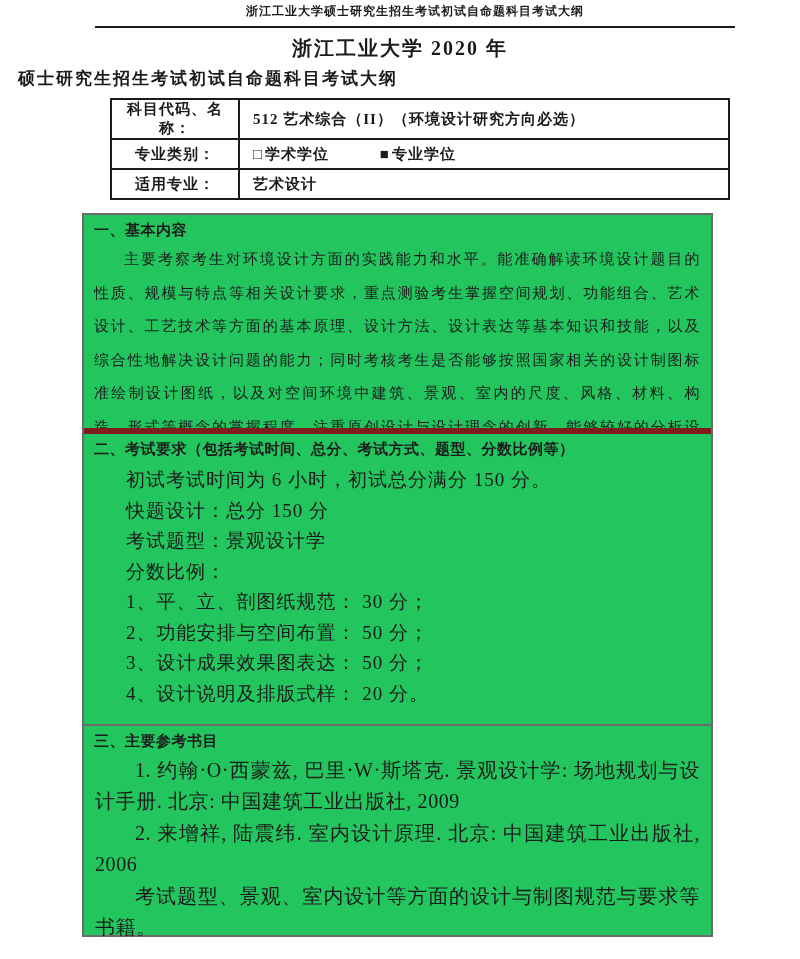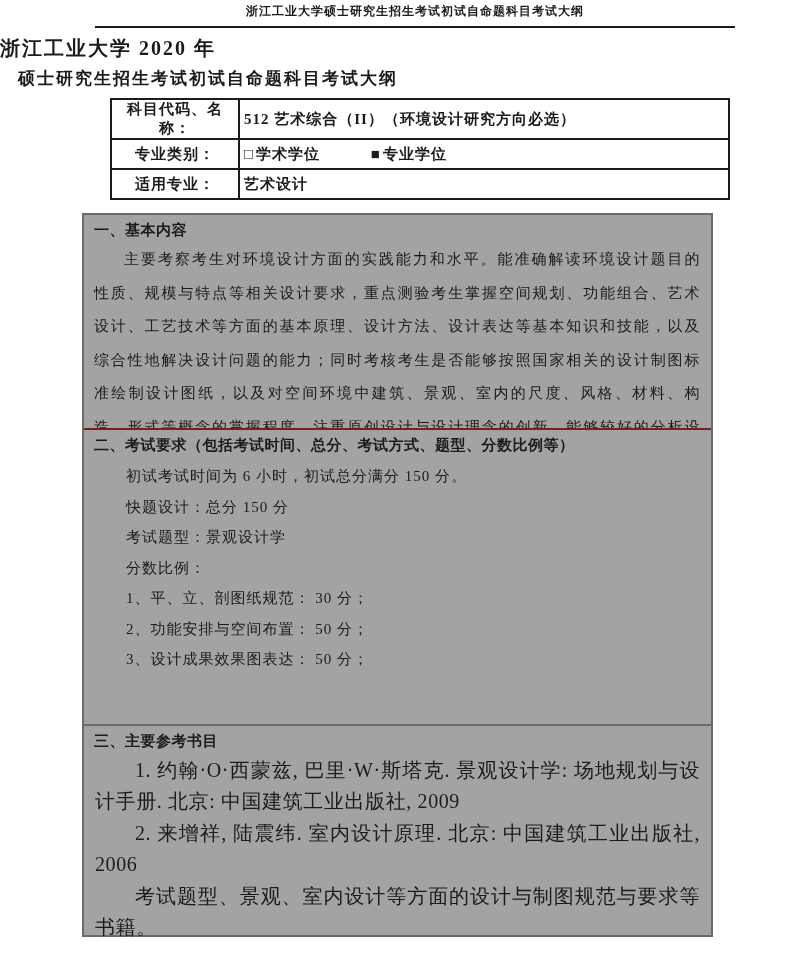--- a/index.html
+++ b/index.html
@@ -19,75 +19,75 @@
     font-size:12px; font-weight:700; letter-spacing:1px;
   }
   .head-rule {
     position:absolute; top:26px; left:95px; width:640px; height:2px;
     background:#1b1b1b;
   }
 
   
   .doc-title {
     position:absolute; top:35px; left:0; width:100%;
-    font-size:20px; font-weight:700; letter-spacing:2px;
+    text-align:center; font-size:20px; font-weight:700; letter-spacing:2px;
   }
   .doc-subtitle {
     position:absolute; top:67px; left:0; width:100%;
     font-size:17px; font-weight:700; letter-spacing:2px;margin-left:18px;
   }
 
   
   .info-table {
     position:absolute; top:98px; left:110px; width:620px;
     border-collapse:collapse;
     font-size:15px; font-weight:700;
   }
   .info-table td {
     border:2px solid #1b1b1b;
     height:28px; padding:0;
     vertical-align:middle;
   }
   .info-table td.lbl { width:126px; text-align:center; letter-spacing:1px; }
-  .info-table td.val { padding-left:4px; letter-spacing:1px; }
+  .info-table td.val { padding-left:13px; letter-spacing:1px; }
   .degree-opt { display:inline-block; }
   .degree-opt.second { margin-left:46px;text-align:right; }
   .cbx { display:inline-block; font-size:15px; margin-right:2px; }
 
   
   .main-box {
     position:absolute; top:213px; left:82px;
     width:631px; height:724px;
     box-sizing:border-box;
     border:2px solid #6b6b6b;
-    background:#a3a3a3;
+    background:#22c55e;
   }
   .section { box-sizing:border-box; overflow:hidden; padding:4px 10px 0 10px; }
   .sec-basic { height:213px; }
-  .sec-exam  { height:296px; border-top:2px solid #7f1d1d; }
+  .sec-exam  { height:296px; border-top:6px solid #7f1d1d; }
   .sec-refs  { height:273px; border-top:2px solid #6b6b6b; }
 
   .sec-heading {
     font-family:"Liberation Sans", sans-serif;
     font-weight:700; font-size:15px; line-height:22px; letter-spacing:0.5px;
     margin:0;
   }
 
   .body-para {
     margin:2px 0 0 0;
     font-size:15px; line-height:33.5px;
     letter-spacing:1.6px;
     text-indent:2em;
     text-align:justify;
   }
 
   .exam-lines { margin-top:5px; }
   .exam-line {
     margin:0; padding-left:32px;
-    font-size:15px; line-height:30.5px; letter-spacing:1px;
+    font-size:19px; line-height:30.5px; letter-spacing:1px;
   }
 
   .ref-list { margin-top:3px; }
   .ref-item {
     margin:1px;
     font-size:20px; line-height:31px; letter-spacing:0.6px;
     text-indent:2em; text-align:justify;
   }
 </style>
 </head>
@@ -131,20 +131,21 @@
     <div class="section sec-exam">
       <div class="sec-heading">二、考试要求（包括考试时间、总分、考试方式、题型、分数比例等）</div>
       <div class="exam-lines">
         <p class="exam-line">初试考试时间为 6 小时，初试总分满分 150 分。</p>
         <p class="exam-line">快题设计：总分 150 分</p>
         <p class="exam-line">考试题型：景观设计学</p>
         <p class="exam-line">分数比例：</p>
         <p class="exam-line">1、平、立、剖图纸规范： 30 分；</p>
         <p class="exam-line">2、功能安排与空间布置： 50 分；</p>
         <p class="exam-line">3、设计成果效果图表达： 50 分；</p>
+        <p class="exam-line">4、设计说明及排版式样： 20 分。</p>
       </div>
     </div>
 
     <div class="section sec-refs">
       <div class="sec-heading">三、主要参考书目</div>
       <div class="ref-list">
         <p class="ref-item">1. 约翰·O·西蒙兹, 巴里·W·斯塔克. 景观设计学: 场地规划与设计手册. 北京: 中国建筑工业出版社, 2009</p>
         <p class="ref-item">2. 来增祥, 陆震纬. 室内设计原理. 北京: 中国建筑工业出版社, 2006</p>
         <p class="ref-item">考试题型、景观、室内设计等方面的设计与制图规范与要求等书籍。</p>
       </div>

